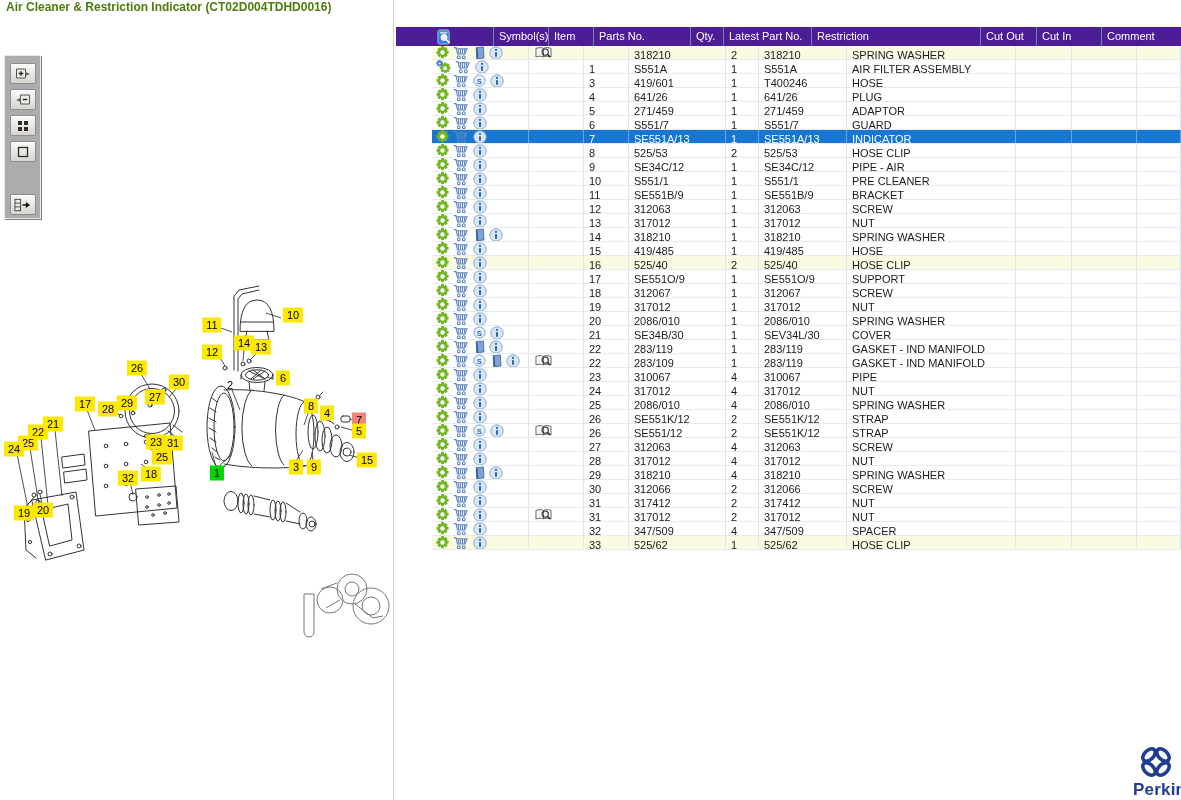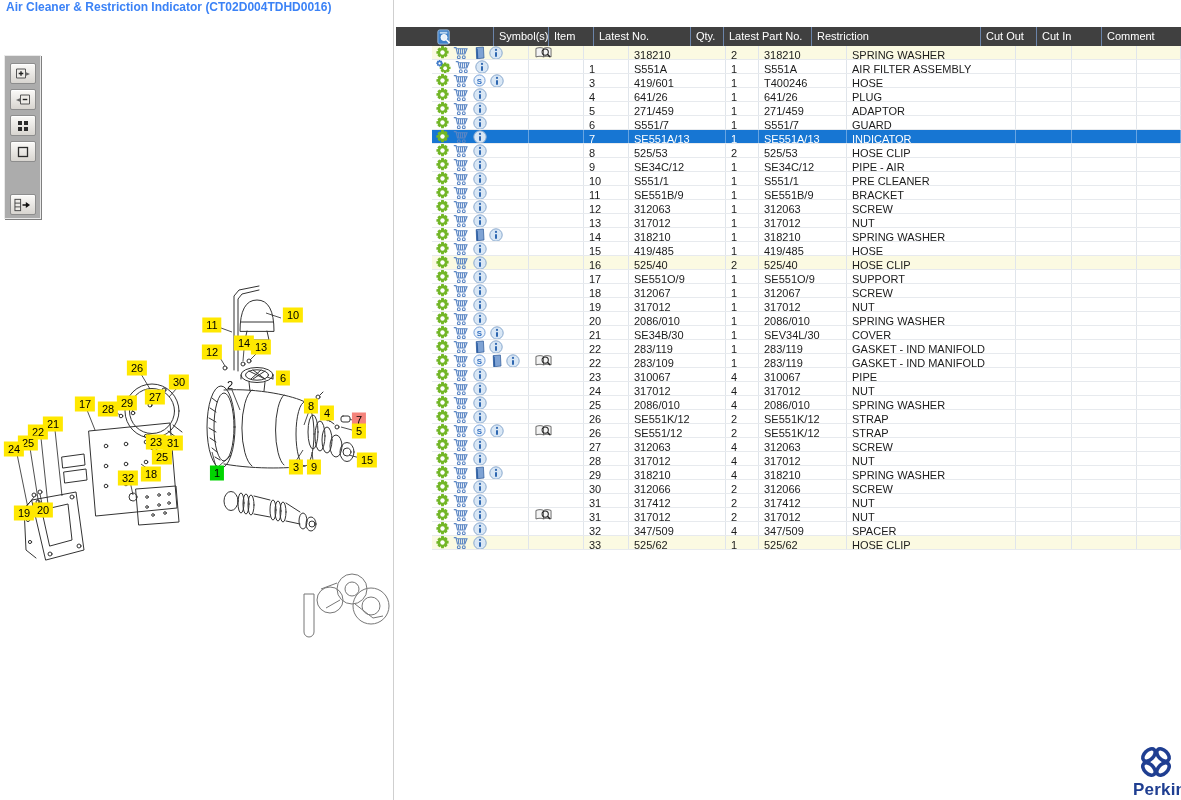--- a/index.html
+++ b/index.html
@@ -1,19 +1,19 @@
 <!DOCTYPE html>
 <html><head>
 <meta charset="utf-8">
 <style>
   html,body{margin:0;padding:0;}
   body{width:1181px;height:800px;position:relative;overflow:hidden;background:#fff;
        font-family:"Liberation Sans",sans-serif;}
   
-  .app-title{position:absolute;left:6px;top:0;font-size:12px;font-weight:bold;color:#3b82f6;}
+  .app-title{position:absolute;left:6px;top:0;font-size:12px;font-weight:bold;color:#4d7c0f;}
   
   .left-panel{position:absolute;left:0;top:26px;width:393px;height:774px;background:#fff;}
   .splitter{position:absolute;left:393px;top:0;width:3px;height:800px;background:#fff;
             border-left:1px solid #CFCFCF;}
   
   .palette{position:absolute;left:4px;top:29px;width:37px;height:164px;background:#ACACAC;
            border:1px solid #E9E9E9;box-shadow:1px 1px 0 #7F7F7F;box-sizing:border-box;
            display:flex;flex-direction:column;align-items:center;padding-top:7px;gap:5px;}
   .pbtn{width:26px;height:21px;background:linear-gradient(#FBFAF8,#D8D5D0);
         border:1px solid #8D8D8D;border-radius:2px;box-shadow:inset 0 1px 0 #fff;
@@ -23,21 +23,21 @@
   .callout{position:absolute;transform:translate(-50%,-50%);font-size:11px;line-height:13px;
            padding:1px 4px;color:#000;white-space:nowrap;}
   .callout.y{background:#FFE800;}
   .callout.g{background:#00D400;}
   .callout.r{background:#F4837B;}
   .callout.p{background:transparent;}
   
   .table{position:absolute;left:396px;top:27px;width:785px;font-size:11px;color:#1B1B1B;}
   .tr,.thead{display:grid;grid-template-columns:97px 55px 45px 97px 33px 88px 169px 56px 65px 1fr;
         box-sizing:border-box;}
-  .thead{height:19px;background:#404040;color:#fff;}
+  .thead{height:19px;background:#4c1d95;color:#fff;}
   .thead .th{line-height:19px;padding-left:5px;border-left:1px solid #6B84A9;overflow:hidden;
         white-space:nowrap;}
   .thead .th:first-child{border-left:none;display:flex;align-items:center;justify-content:center;padding-left:0;}
   .tr{height:14px;border-bottom:1px solid #E7EAEE;background:#fff;cursor:default;margin-left:36px;}
   .td{line-height:19px;padding-left:5px;border-right:1px solid #E0E5EB;overflow:hidden;
       white-space:nowrap;display:block;}
   .c-icons{display:flex;align-items:center;gap:4px;padding-left:4px;}
   .c-sym{display:flex;align-items:center;padding-left:6px;}
   .ic{display:inline-flex;align-items:center;}
   .tr.cream{background:#FBFAE2;}
@@ -290,21 +290,21 @@
         <svg width="17" height="16" viewBox="0 0 18 16">
             <rect x="2" y="0.5" width="12" height="15" rx="2" fill="#3E80C8" stroke="#9DBEE2"></rect>
             <rect x="4" y="2.5" width="8" height="2" fill="#BCD6F0"></rect>
             <circle cx="8.5" cy="8.5" r="3.2" fill="#E8F1FA" stroke="#fff"></circle>
             <path d="M11 11l3.5 3.5" stroke="#fff" stroke-width="1.6"></path>
           </svg>
       </span>
     </div>
     <div class="th">Symbol(s)</div>
     <div class="th">Item</div>
-    <div class="th">Latest No.</div>
+    <div class="th">Parts No.</div>
     <div class="th">Qty.</div>
     <div class="th">Latest Part No.</div>
     <div class="th">Restriction</div>
     <div class="th">Cut Out</div>
     <div class="th">Cut In</div>
     <div class="th">Comment</div>
   </div>
   <div>
       <div class="tr cream">
         <div class="td c-icons">

